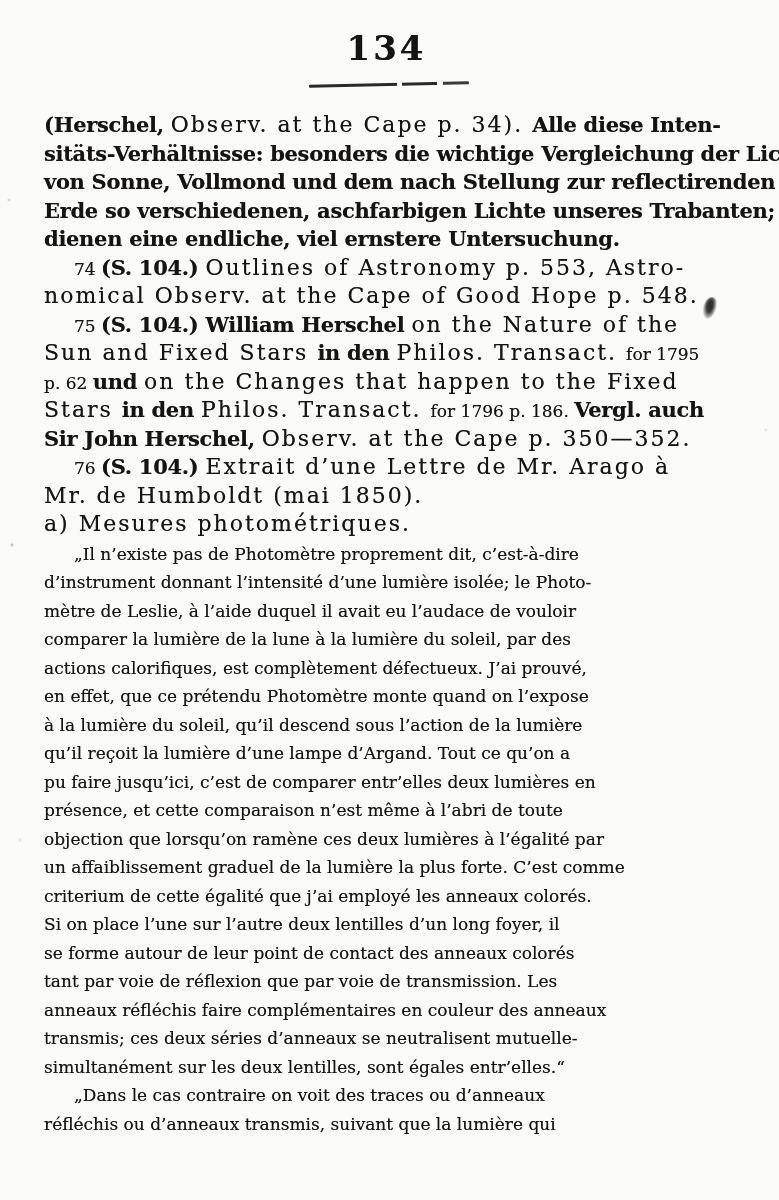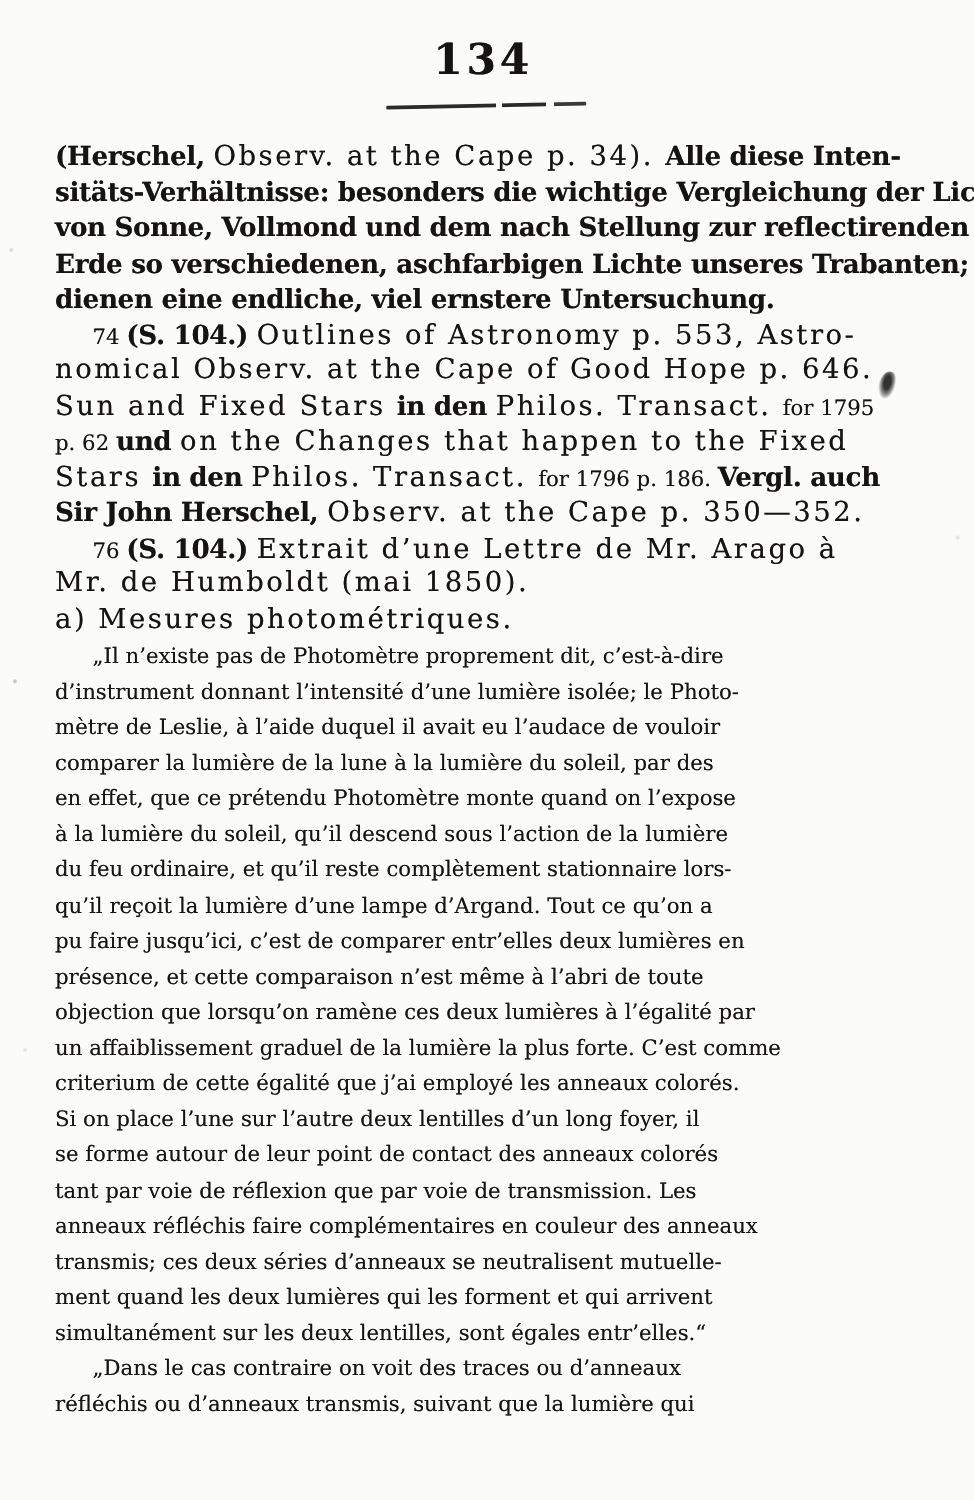--- a/index.html
+++ b/index.html
@@ -70,45 +70,45 @@
 </div>
 <div class="header-rule"></div>
 
 <div class="page-text">
     <div class="line normal"><span class="seg-fraktur">(Herschel, </span><span class="seg-spaced">Observ. at the Cape p. 34). </span><span class="seg-fraktur">Alle diese Inten-</span></div>
     <div class="line normal"><span class="seg-fraktur">sitäts-Verhältnisse: besonders die wichtige Vergleichung der Lichtstärke</span></div>
     <div class="line normal"><span class="seg-fraktur">von Sonne, Vollmond und dem nach Stellung zur reflectirenden</span></div>
     <div class="line normal"><span class="seg-fraktur">Erde so verschiedenen, aschfarbigen Lichte unseres Trabanten; ver-</span></div>
     <div class="line normal"><span class="seg-fraktur">dienen eine endliche, viel ernstere Untersuchung.</span></div>
     <div class="line indent"><span class="seg-roman">74 </span><span class="seg-fraktur">(S. 104.) </span><span class="seg-spaced">Outlines of Astronomy p. 553, Astro-</span></div>
-    <div class="line normal"><span class="seg-spaced">nomical Observ. at the Cape of Good Hope p. 646.</span></div>
+    <div class="line normal"><span class="seg-spaced">nomical Observ. at the Cape of Good Hope p. 548.</span></div>
+    <div class="line indent"><span class="seg-roman">75 </span><span class="seg-fraktur">(S. 104.) William Herschel </span><span class="seg-spaced">on the Nature of the</span></div>
     <div class="line normal"><span class="seg-spaced">Sun and Fixed Stars </span><span class="seg-fraktur">in den </span><span class="seg-spaced">Philos. Transact. </span><span class="seg-roman">for 1795</span></div>
     <div class="line normal"><span class="seg-roman">p. 62 </span><span class="seg-fraktur">und </span><span class="seg-spaced">on the Changes that happen to the Fixed</span></div>
     <div class="line normal"><span class="seg-spaced">Stars </span><span class="seg-fraktur">in den </span><span class="seg-spaced">Philos. Transact. </span><span class="seg-roman">for 1796 p. 186. </span><span class="seg-fraktur">Vergl. auch</span></div>
     <div class="line normal"><span class="seg-fraktur">Sir John Herschel, </span><span class="seg-spaced">Observ. at the Cape p. 350—352.</span></div>
     <div class="line indent"><span class="seg-roman">76 </span><span class="seg-fraktur">(S. 104.) </span><span class="seg-spaced">Extrait d’une Lettre de Mr. Arago à</span></div>
     <div class="line normal"><span class="seg-spaced">Mr. de Humboldt (mai 1850).</span></div>
     <div class="line center"><span class="seg-spaced">a) Mesures photométriques.</span></div>
     <div class="line indent"><span class="seg-roman">„Il n’existe pas de Photomètre proprement dit, c’est-à-dire</span></div>
     <div class="line normal"><span class="seg-roman">d’instrument donnant l’intensité d’une lumière isolée; le Photo-</span></div>
     <div class="line normal"><span class="seg-roman">mètre de Leslie, à l’aide duquel il avait eu l’audace de vouloir</span></div>
     <div class="line normal"><span class="seg-roman">comparer la lumière de la lune à la lumière du soleil, par des</span></div>
+    <div class="line normal"><span class="seg-roman">actions calorifiques, est complètement défectueux. J’ai prouvé,</span></div>
     <div class="line normal"><span class="seg-roman">en effet, que ce prétendu Photomètre monte quand on l’expose</span></div>
     <div class="line normal"><span class="seg-roman">à la lumière du soleil, qu’il descend sous l’action de la lumière</span></div>
-    <div class="line normal"><span class="seg-roman">du feu ordinaire, et qu’il reste complètement stationnaire lors-</span></div>
     <div class="line normal"><span class="seg-roman">qu’il reçoit la lumière d’une lampe d’Argand. Tout ce qu’on a</span></div>
     <div class="line normal"><span class="seg-roman">pu faire jusqu’ici, c’est de comparer entr’elles deux lumières en</span></div>
     <div class="line normal"><span class="seg-roman">présence, et cette comparaison n’est même à l’abri de toute</span></div>
     <div class="line normal"><span class="seg-roman">objection que lorsqu’on ramène ces deux lumières à l’égalité par</span></div>
     <div class="line normal"><span class="seg-roman">un affaiblissement graduel de la lumière la plus forte. C’est comme</span></div>
     <div class="line normal"><span class="seg-roman">criterium de cette égalité que j’ai employé les anneaux colorés.</span></div>
     <div class="line normal"><span class="seg-roman">Si on place l’une sur l’autre deux lentilles d’un long foyer, il</span></div>
     <div class="line normal"><span class="seg-roman">se forme autour de leur point de contact des anneaux colorés</span></div>
     <div class="line normal"><span class="seg-roman">tant par voie de réflexion que par voie de transmission. Les</span></div>
     <div class="line normal"><span class="seg-roman">anneaux réfléchis faire complémentaires en couleur des anneaux</span></div>
     <div class="line normal"><span class="seg-roman">transmis; ces deux séries d’anneaux se neutralisent mutuelle-</span></div>
-    <div class="line normal"><span class="seg-roman">ment quand les deux lumières qui les forment et qui arrivent</span></div>
     <div class="line normal"><span class="seg-roman">simultanément sur les deux lentilles, sont égales entr’elles.“</span></div>
     <div class="line indent"><span class="seg-roman">„Dans le cas contraire on voit des traces ou d’anneaux</span></div>
     <div class="line normal"><span class="seg-roman">réfléchis ou d’anneaux transmis, suivant que la lumière qui</span></div>
   </div>
 
 <div class="ink-smudge"></div>
 
 </body></html>

